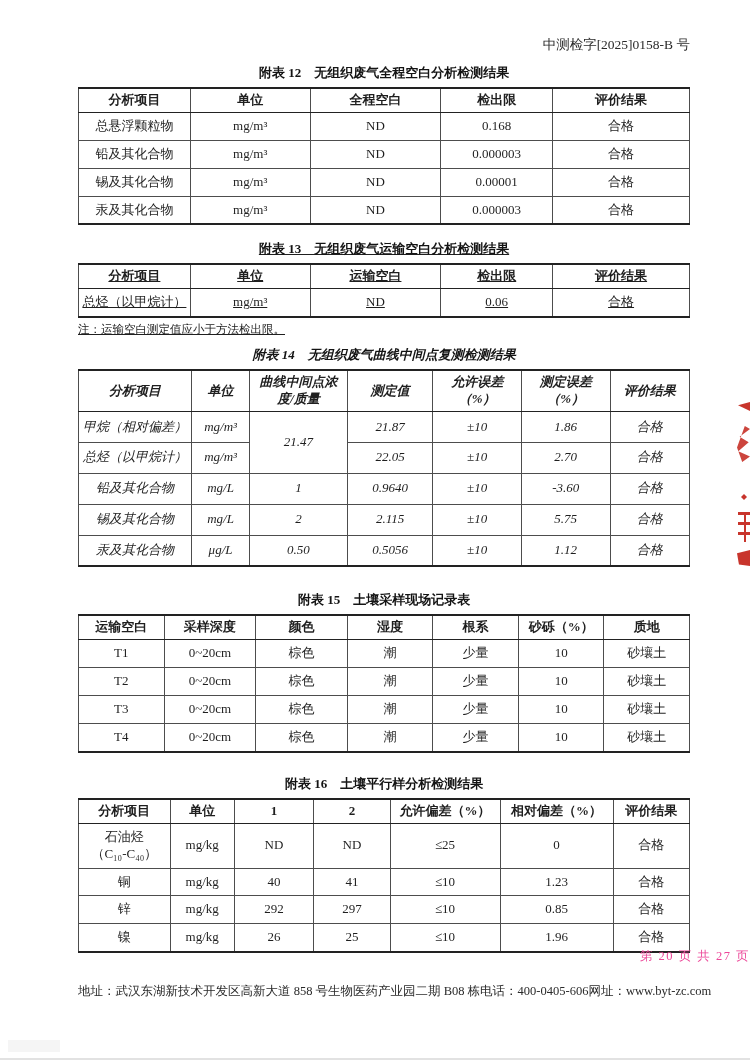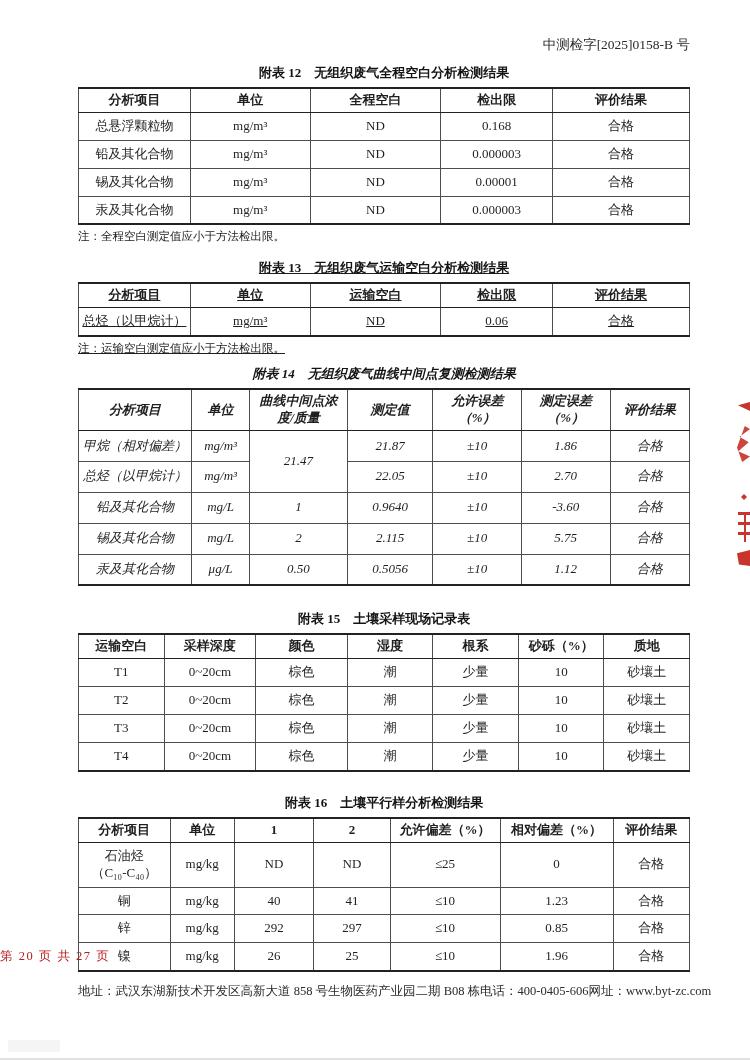--- a/index.html
+++ b/index.html
@@ -9,22 +9,22 @@
   .content{position:absolute;top:64px;left:78px;width:612px;}
   .tbl-title{text-align:center;font-weight:bold;font-size:13px;margin:0 0 5px 0;color:#141414;}
   table.rpt{width:100%;border-collapse:collapse;table-layout:fixed;
             border-top:2.5px solid #222;border-bottom:2.5px solid #222;}
   .rpt th,.rpt td{border:1px solid #4d4d4d;text-align:center;font-size:13px;
             padding:5px 2px;white-space:pre-line;line-height:1.3;vertical-align:middle;}
   .rpt th{font-weight:bold;padding:3px 2px;border-bottom:1.8px solid #222;}
   .t14 td{padding:6.5px 2px;}
   .tbl-note{font-size:11.5px;margin-top:4px;color:#222;}
   .sec13{margin-top:15px;text-decoration:underline;} .sec14{margin-top:9px;font-style:italic;} .sec15{margin-top:24px;} .sec16{margin-top:22px;}
-  .page-num{position:absolute;top:948px;left:0;right:0;text-align:left;
-            font-size:12.5px;letter-spacing:1.5px;color:#b91c1c;}
+  .page-num{position:absolute;top:948px;left:0;right:0;text-align:right;
+            font-size:12.5px;letter-spacing:1.5px;color:#ec4899;}
   .contact{position:absolute;top:983px;left:78px;width:612px;display:flex;
            justify-content:space-between;font-size:12.5px;color:#2a2a2a;white-space:nowrap;}
   
   .seal{position:absolute;top:400px;right:0;width:18px;height:172px;overflow:hidden;}
   .fg{position:absolute;background:#c8352c;}
   .f1{top:2px;right:0;width:12px;height:9px;clip-path:polygon(100% 0,0 35%,100% 100%);}
   .f2{top:26px;right:0;width:13px;height:36px;opacity:.92;
       clip-path:polygon(60% 0,100% 8%,20% 30%,90% 45%,10% 70%,100% 85%,40% 100%,0 60%);}
   .f3{top:94px;right:3px;width:6px;height:6px;clip-path:polygon(0 50%,50% 0,100% 50%,50% 100%);}
   .f4{top:112px;right:0;width:12px;height:30px;background:
@@ -86,21 +86,20 @@
             </tr>
             <tr>
               <td>汞及其化合物</td>
               <td>mg/m³</td>
               <td>ND</td>
               <td>0.000003</td>
               <td>合格</td>
             </tr>
           </tbody>
         </table>
-      <div class="tbl-note">注：全程空白测定值应小于方法检出限。</div>
     </section>
 
     <section class="sec13">
       <div class="tbl-title">附表 13　无组织废气运输空白分析检测结果</div>
       <table class="rpt">
           <colgroup>
             <col style="width:18.3%">
             <col style="width:19.6%">
             <col style="width:21.4%">
             <col style="width:18.3%">

